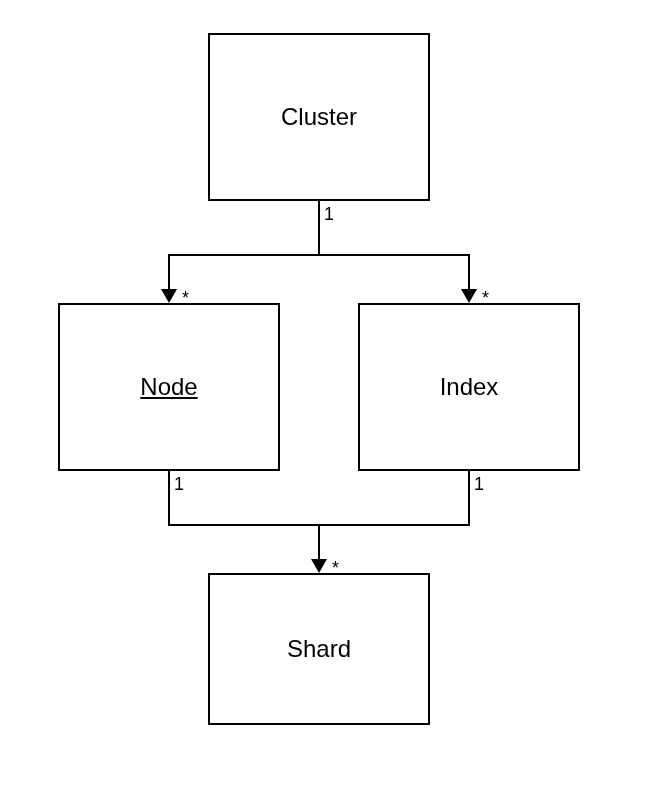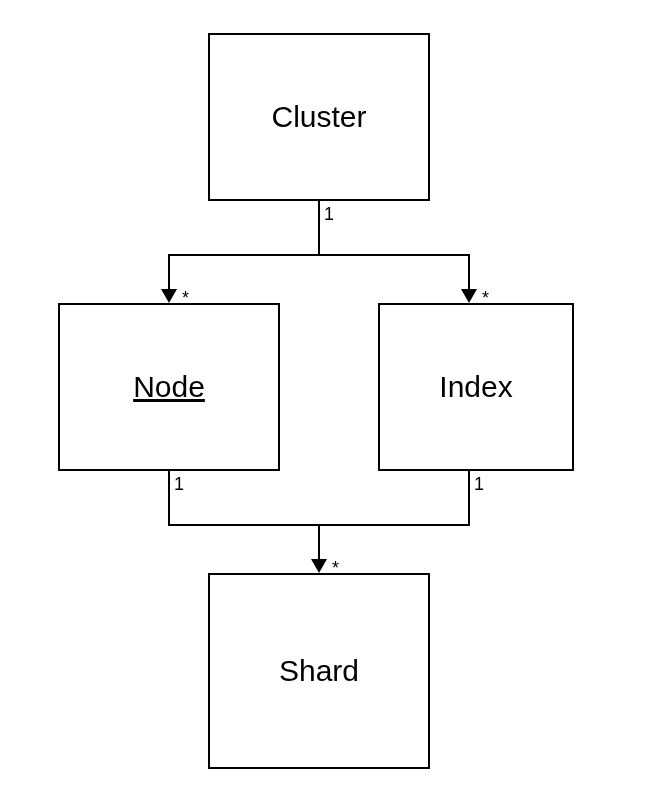--- a/index.html
+++ b/index.html
@@ -10,21 +10,21 @@
       position: relative;
       font-family: Arial, Helvetica, sans-serif;
     }
     .box {
       position: absolute;
       border: 2px solid #000;
       background: #fff;
       display: flex;
       align-items: center;
       justify-content: center;
-      font-size: 30px;
+      font-size: 24px;
     }
     .connector {
       position: absolute;
       background: #000;
     }
     .label {
       position: absolute;
       font-size: 18px;
       background: transparent;
     }
@@ -41,25 +41,25 @@
 <body>
 
 <div class="box" style="left:208px; top:33px; width:222px; height:168px;">
   <span>Cluster</span>
 </div>
 
 <div class="box" style="left:58px; top:303px; width:222px; height:168px;text-decoration:underline;">
   <span>Node</span>
 </div>
 
-<div class="box" style="left:378px; top:303px; width:196px; height:168px;">
+<div class="box" style="left:358px; top:303px; width:222px; height:168px;">
   <span>Index</span>
 </div>
 
-<div class="box" style="left:208px; top:573px; width:222px; height:196px;">
+<div class="box" style="left:208px; top:573px; width:222px; height:152px;">
   <span>Shard</span>
 </div>
 
 <div class="connector" style="left:318px; top:201px; width:2px; height:54px;"></div>
 
 <div class="connector" style="left:168px; top:254px; width:302px; height:2px;"></div>
 
 <div class="connector" style="left:168px; top:254px; width:2px; height:35px;"></div>
 <div class="arrowhead" style="left:161px; top:289px;"></div>
 

